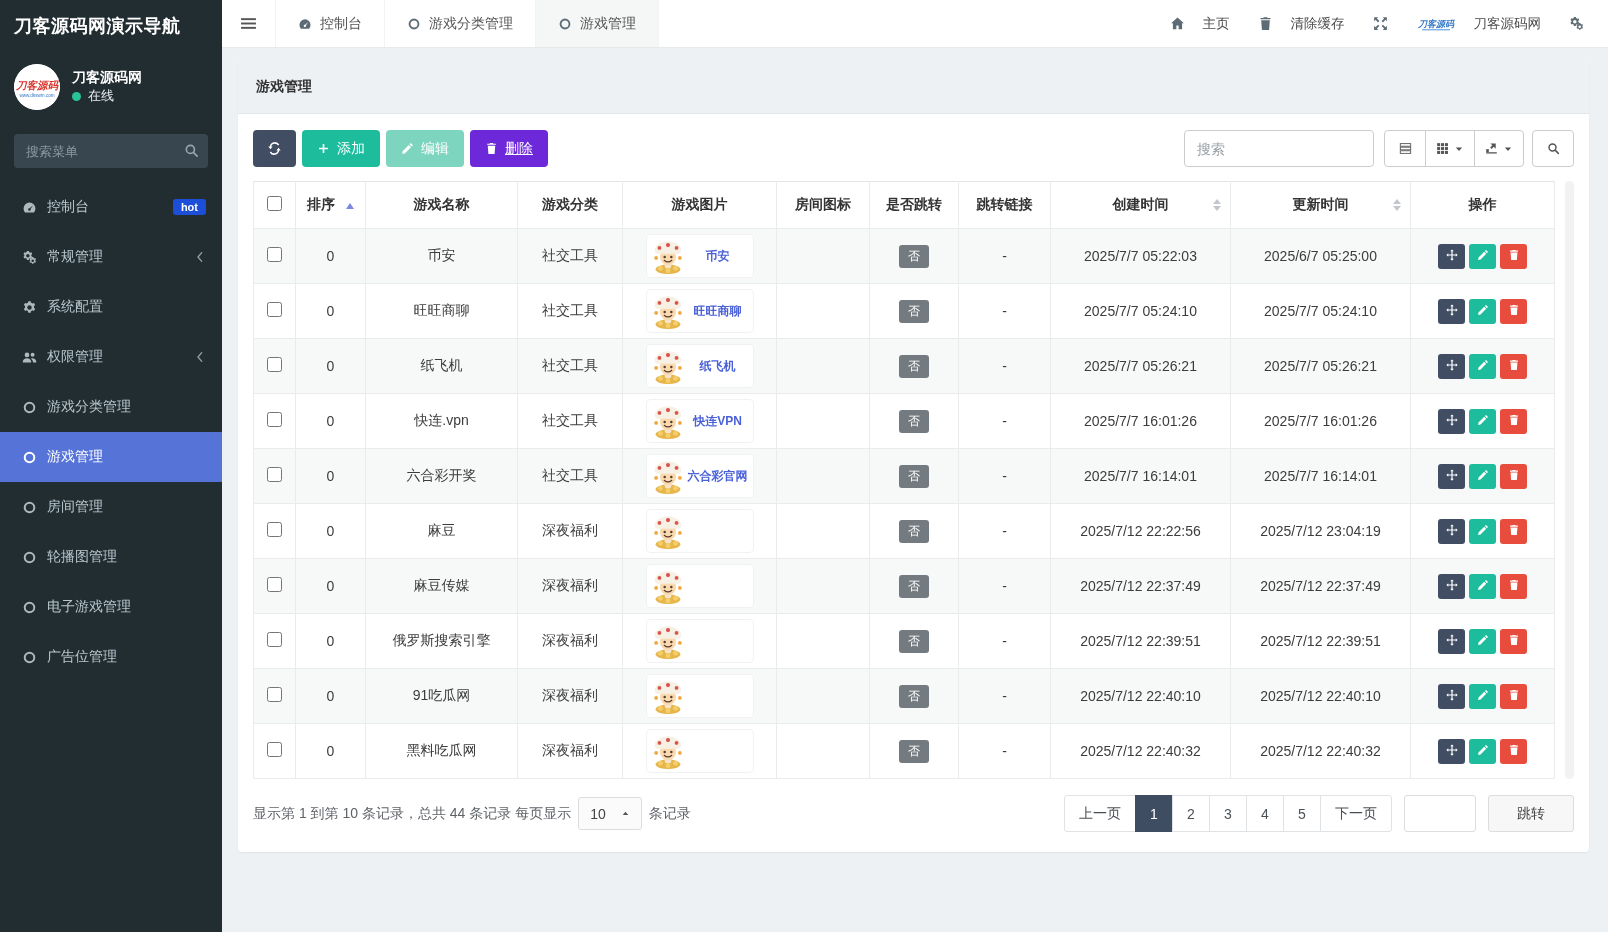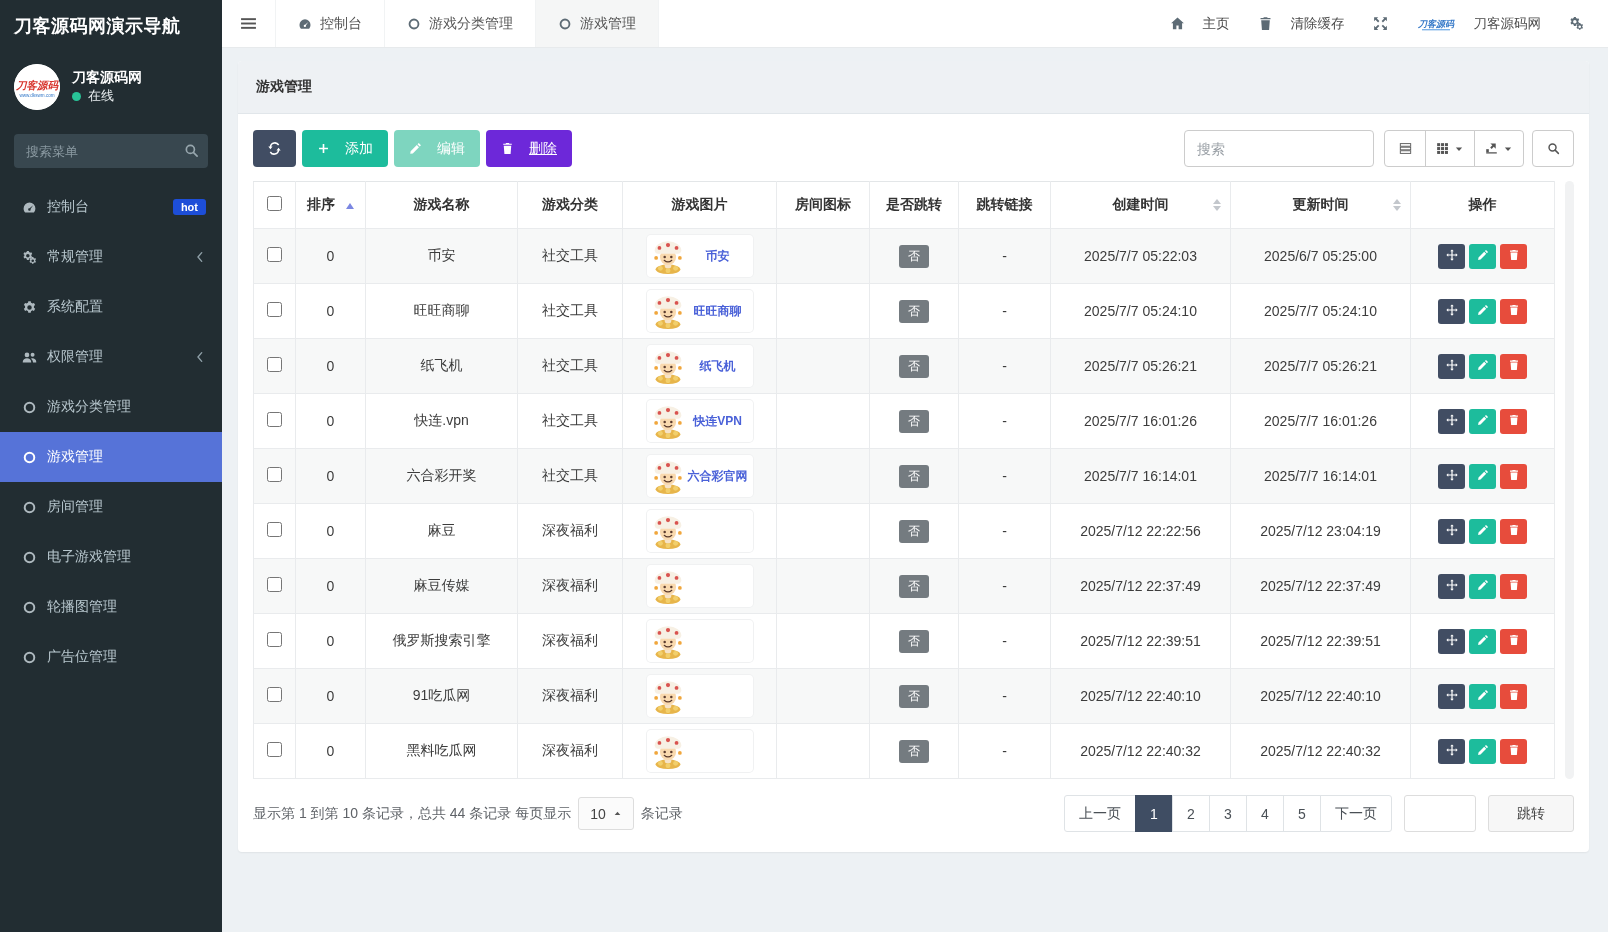--- a/index.html
+++ b/index.html
@@ -45,21 +45,21 @@
 
   
   .content{flex:1;padding:13px 19px 0 16px;overflow:hidden;}
   .panel{background:#fff;border-radius:4px;box-shadow:0 1px 2px rgba(0,0,0,.06);}
   .panel-heading{background:#eef1f4;border-bottom:1px solid #e1e6ea;border-radius:4px 4px 0 0;padding:17px 18px;font-weight:bold;font-size:14px;color:#333;}
   .panel-body{padding:16px 15px 20px;}
 
   
   .tbl-toolbar{display:flex;align-items:center;justify-content:space-between;}
   .tool-left{display:flex;gap:6px;}
-  .btn{height:37px;border:none;border-radius:4px;font-size:14px;color:#fff;display:inline-flex;align-items:center;gap:15px;padding:0 15px;cursor:pointer;font-family:inherit;}
+  .btn{height:37px;border:none;border-radius:4px;font-size:14px;color:#fff;display:inline-flex;align-items:center;gap:7px;padding:0 15px;cursor:pointer;font-family:inherit;}
   .btn .b-icon{display:inline-flex;font-size:13px;}
   .btn-refresh{background:#414d63;padding:0 15px;}
   .btn-add{background:#1dbc9c;}
   .btn-edit{background:#7ed5bf;cursor:default;}
   .btn-del{background:#6d28d9;cursor:default;text-decoration:underline;}
   .tool-right{display:flex;align-items:center;}
   .search-box input{width:190px;height:37px;border:1px solid #ccc;border-radius:4px;padding:0 12px;font-size:14px;outline:none;font-family:inherit;}
   .search-box input::placeholder{color:#9aa0a6;}
   .btn-group{display:inline-flex;margin-left:10px;}
   .vbtn{height:37px;min-width:42px;background:#fff;border:1px solid #ccc;color:#555;display:inline-flex;align-items:center;justify-content:center;gap:5px;padding:0 10px;cursor:pointer;margin-left:-1px;font-size:13px;}
@@ -91,21 +91,21 @@
   .row-actions{display:flex;gap:4px;justify-content:center;}
   .act{width:27px;height:25px;border:none;border-radius:3px;color:#fff;display:inline-flex;align-items:center;justify-content:center;font-size:12px;cursor:pointer;}
   .act-move{background:#414d63;}
   .act-edit{background:#1dbc9c;}
   .act-del{background:#e74c3c;}
   .v-scrollbar{width:9px;background:#f1f2f3;border-radius:5px;margin-left:10px;}
 
   
   .tbl-footer{display:flex;align-items:center;justify-content:space-between;margin-top:16px;}
   .page-info{display:inline-flex;align-items:center;gap:7px;color:#5f6368;font-size:14px;}
-  .page-size-btn{display:inline-flex;align-items:center;gap:7px;height:33px;padding:0 11px;background:#fbfbfb;border:1px solid #ddd;border-radius:3px;color:#444;font-size:14px;cursor:pointer;font-family:inherit;}
+  .page-size-btn{display:inline-flex;align-items:center;gap:15px;height:33px;padding:0 11px;background:#fbfbfb;border:1px solid #ddd;border-radius:3px;color:#444;font-size:14px;cursor:pointer;font-family:inherit;}
   .page-size-btn .caret-sm{font-size:9px;}
   .pager{display:flex;align-items:center;}
   .page-list{display:inline-flex;list-style:none;}
   .page-btn{min-width:38px;height:37px;display:inline-flex;align-items:center;justify-content:center;padding:0 14px;background:#fff;border:1px solid #dfe3e6;color:#4a5056;font-size:14px;cursor:pointer;margin-left:-1px;}
   .page-list li:first-child .page-btn{border-radius:3px 0 0 3px;margin-left:16px;}
   .page-list li:last-child .page-btn{border-radius:0 3px 3px 0;}
   .page-btn.active{background:#3f4d63;border-color:#3f4d63;color:#fff;}
   .jump-input{width:72px;height:37px;border:1px solid #ddd;border-radius:3px;margin-left:12px;padding:0 8px;font-size:14px;outline:none;font-family:inherit;}
   .jump-btn{height:37px;padding:0 28px;margin-left:12px;background:#f7f7f7;border:1px solid #ddd;border-radius:3px;color:#444;font-size:14px;cursor:pointer;font-family:inherit;}
 </style>
@@ -224,31 +224,31 @@
     <span class="mi-label">房间管理</span>
     <span class="flex-sp"></span>
 
   </li>
       <li class="menu-item">
     <span class="mi-icon">
           <svg viewBox="0 0 16 16" width="1em" height="1em" fill="currentColor" aria-hidden="true">
             <circle cx="8" cy="8" r="5.1" fill="none" stroke="currentColor" stroke-width="2.1"></circle>
           </svg>
         </span>
-    <span class="mi-label">电子游戏管理</span>
+    <span class="mi-label">轮播图管理</span>
     <span class="flex-sp"></span>
 
   </li>
       <li class="menu-item">
     <span class="mi-icon">
           <svg viewBox="0 0 16 16" width="1em" height="1em" fill="currentColor" aria-hidden="true">
             <circle cx="8" cy="8" r="5.1" fill="none" stroke="currentColor" stroke-width="2.1"></circle>
           </svg>
         </span>
-    <span class="mi-label">轮播图管理</span>
+    <span class="mi-label">电子游戏管理</span>
     <span class="flex-sp"></span>
 
   </li>
       <li class="menu-item">
     <span class="mi-icon">
           <svg viewBox="0 0 16 16" width="1em" height="1em" fill="currentColor" aria-hidden="true">
             <circle cx="8" cy="8" r="5.1" fill="none" stroke="currentColor" stroke-width="2.1"></circle>
           </svg>
         </span>
     <span class="mi-label">广告位管理</span>

